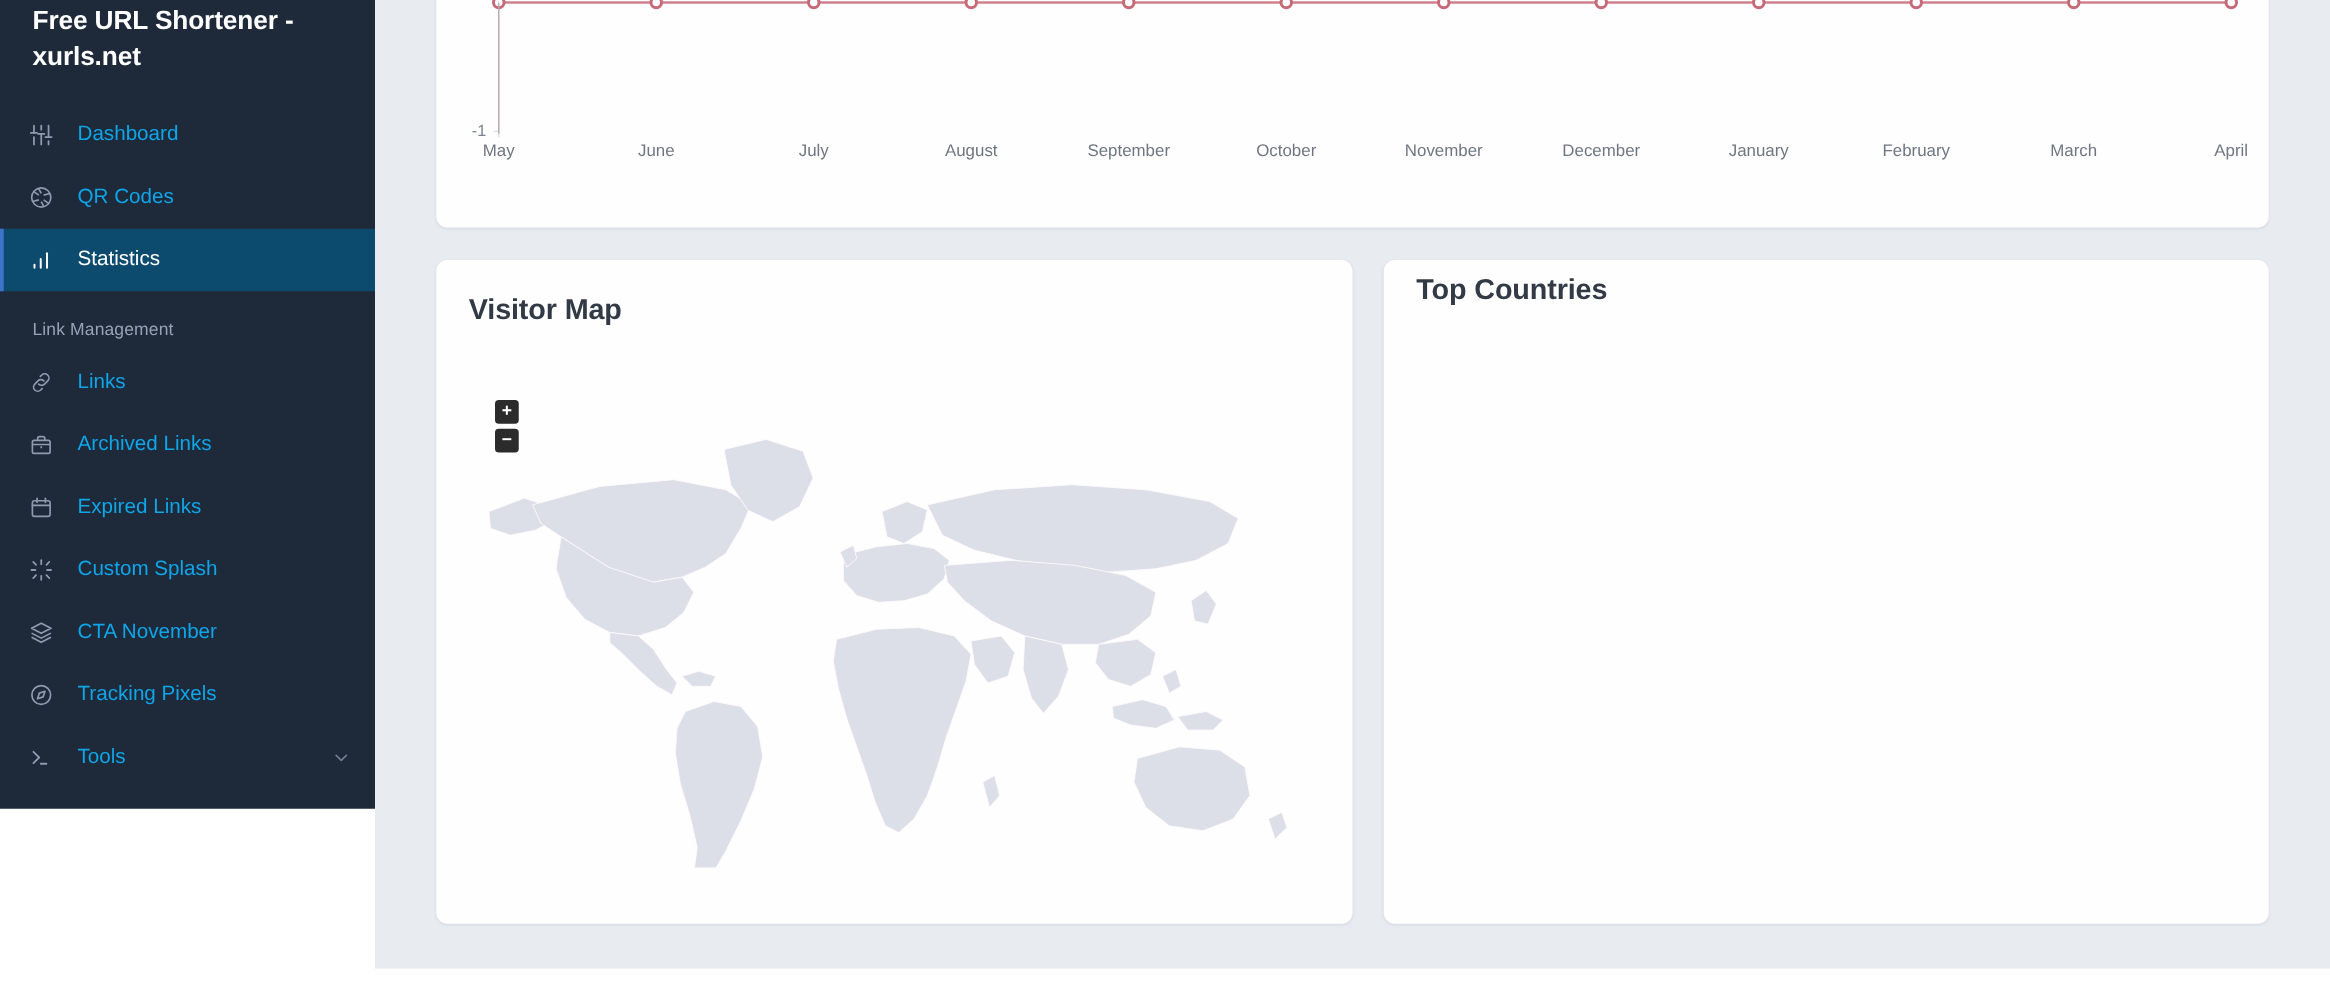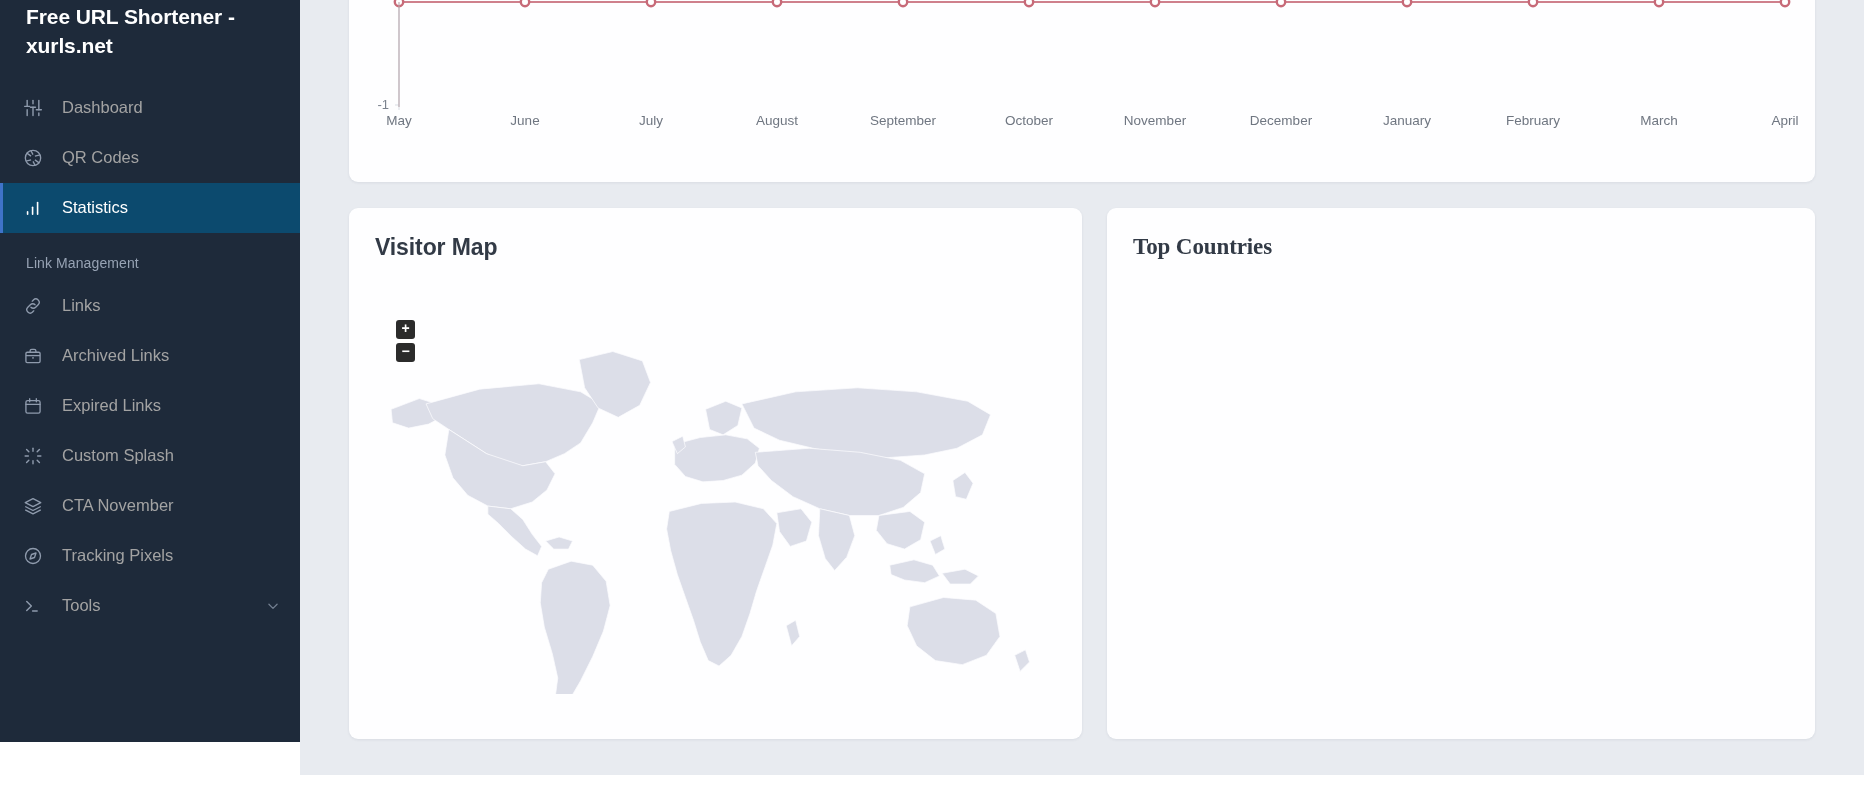--- a/index.html
+++ b/index.html
@@ -7,39 +7,39 @@
     width: 1864px; height: 797px;
     overflow: hidden;
     font-family: "Liberation Sans", sans-serif;
     background: #ffffff;
   }
   #app { position: relative; width: 1864px; height: 797px; }
 
   
   #sidebar {
     position: absolute; left: 0; top: 0;
-    width: 300px; height: 742px;
+    width: 300px; height: 647px;
     background: #1e2a3a;
     overflow: hidden;
   }
   #brand {
     color: #ffffff;
     font-size: 21px;
     font-weight: bold;
     line-height: 1.38;
     padding: 3px 26px 0 26px;
     letter-spacing: -0.1px;
   }
   .navlist { margin-top: 22px; }
   .navitem {
     position: relative;
     display: flex; align-items: center;
     height: 50px;
     padding: 0 20px 0 22px;
-    color: #a3a3a3;
+    color: #0ea5e9;
     font-size: 16.5px;
     cursor: pointer;
     white-space: nowrap;
   }
   .navitem.active { background: #0c4a6e; color: #ffffff; }
   .navitem.active::before {
     content: ""; position: absolute; left: 0; top: 0;
     width: 3px; height: 100%; background: #3f73c9;
   }
   .navicon {
@@ -132,21 +132,21 @@
     cursor: pointer;
     font-family: "Liberation Sans", sans-serif;
     user-select: none;
   }
 
   
   #countries-card {
     left: 807px; top: 208px;
     width: 708px; height: 531px;
   }
-  #countries-card .card-title { position: absolute; left: 26px; top: 26px; font-family: Liberation Serif, serif; }
+  #countries-card .card-title { position: absolute; left: 26px; top: 10px; }
   #countries-body { position: absolute; left: 26px; top: 66px; right: 26px; bottom: 20px; }
 </style>
 </head>
 <body>
 
 <div id="app">
 
   <nav id="sidebar">
 
     <div id="brand">Free URL Shortener - xurls.net</div>

